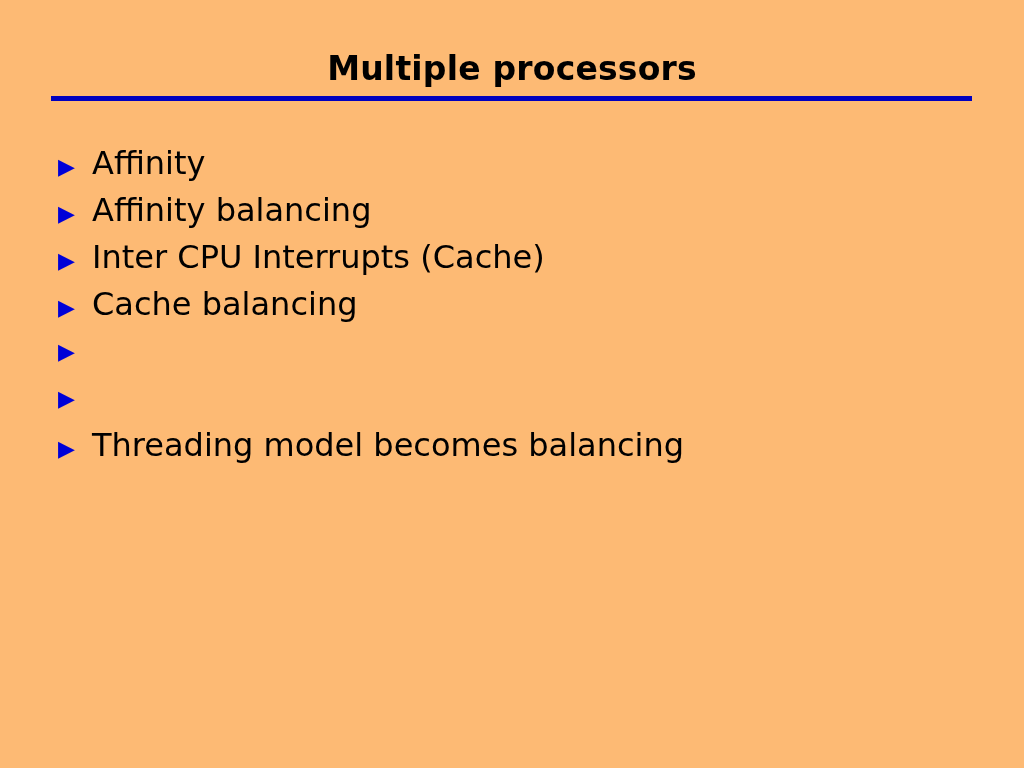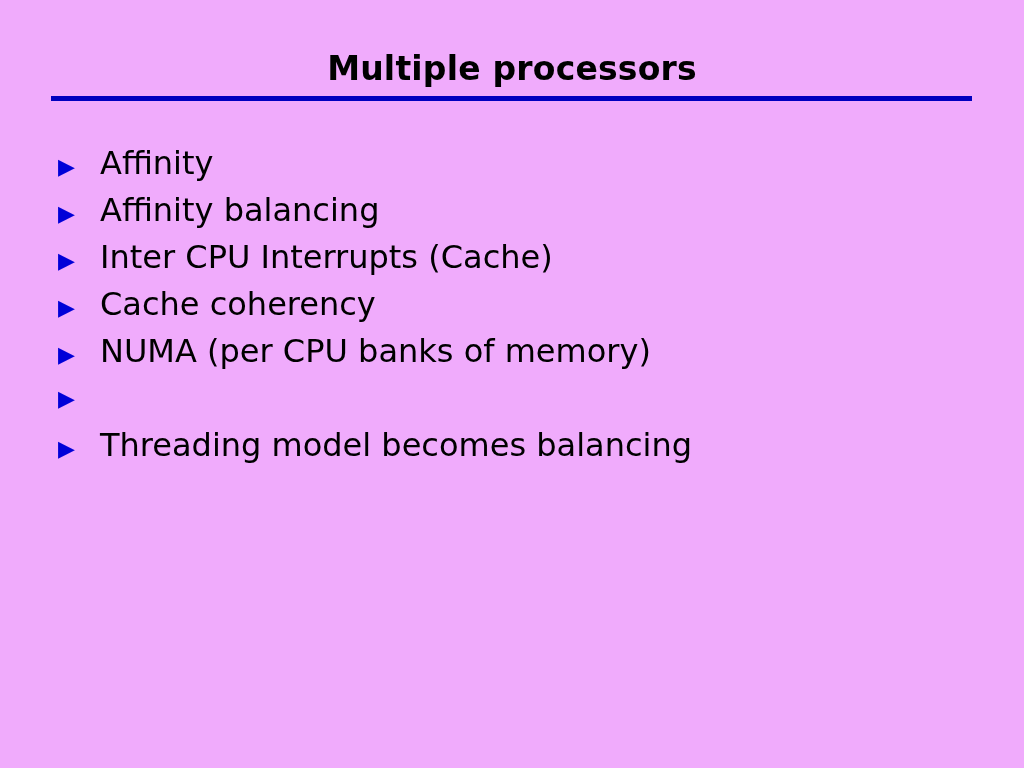--- a/index.html
+++ b/index.html
@@ -11,21 +11,21 @@
     height: 768px;
     background: #ffffff;
     font-family: "DejaVu Sans", sans-serif;
     overflow: hidden;
   }
 
   .slide {
     position: relative;
     width: 1024px;
     height: 768px;
-    background: #f0abfc;
+    background: #fdba74;
     box-sizing: border-box;
   }
 
   .slide-title {
     position: absolute;
     left: 0;
     top: 49px;
     width: 1024px;
     text-align: center;
     font-size: 33px;
@@ -71,21 +71,20 @@
     line-height: 47px;
     display: inline-block;
   }
 
   .bullet-text {
     flex: 0 0 auto;
     font-size: 32px;
     color: #000000;
     line-height: 47px;
     letter-spacing: 0px;
-    margin-left: 8px;
   }
 </style>
 </head>
 <body>
 
 <div class="slide">
 
   <div class="slide-title">Multiple processors</div>
 
   <div class="title-rule"></div>
@@ -102,26 +101,25 @@
       <span class="bullet-text">Affinity balancing</span>
     </li>
 
     <li class="bullet-item">
       <span class="bullet-marker">▶</span>
       <span class="bullet-text">Inter CPU Interrupts (Cache)</span>
     </li>
 
     <li class="bullet-item">
       <span class="bullet-marker">▶</span>
-      <span class="bullet-text">Cache coherency</span>
+      <span class="bullet-text">Cache balancing</span>
     </li>
 
     <li class="bullet-item">
       <span class="bullet-marker">▶</span>
-      <span class="bullet-text">NUMA (per CPU banks of memory)</span>
     </li>
 
     <li class="bullet-item">
       <span class="bullet-marker">▶</span>
     </li>
 
     <li class="bullet-item">
       <span class="bullet-marker">▶</span>
       <span class="bullet-text">Threading model becomes balancing</span>
     </li>

